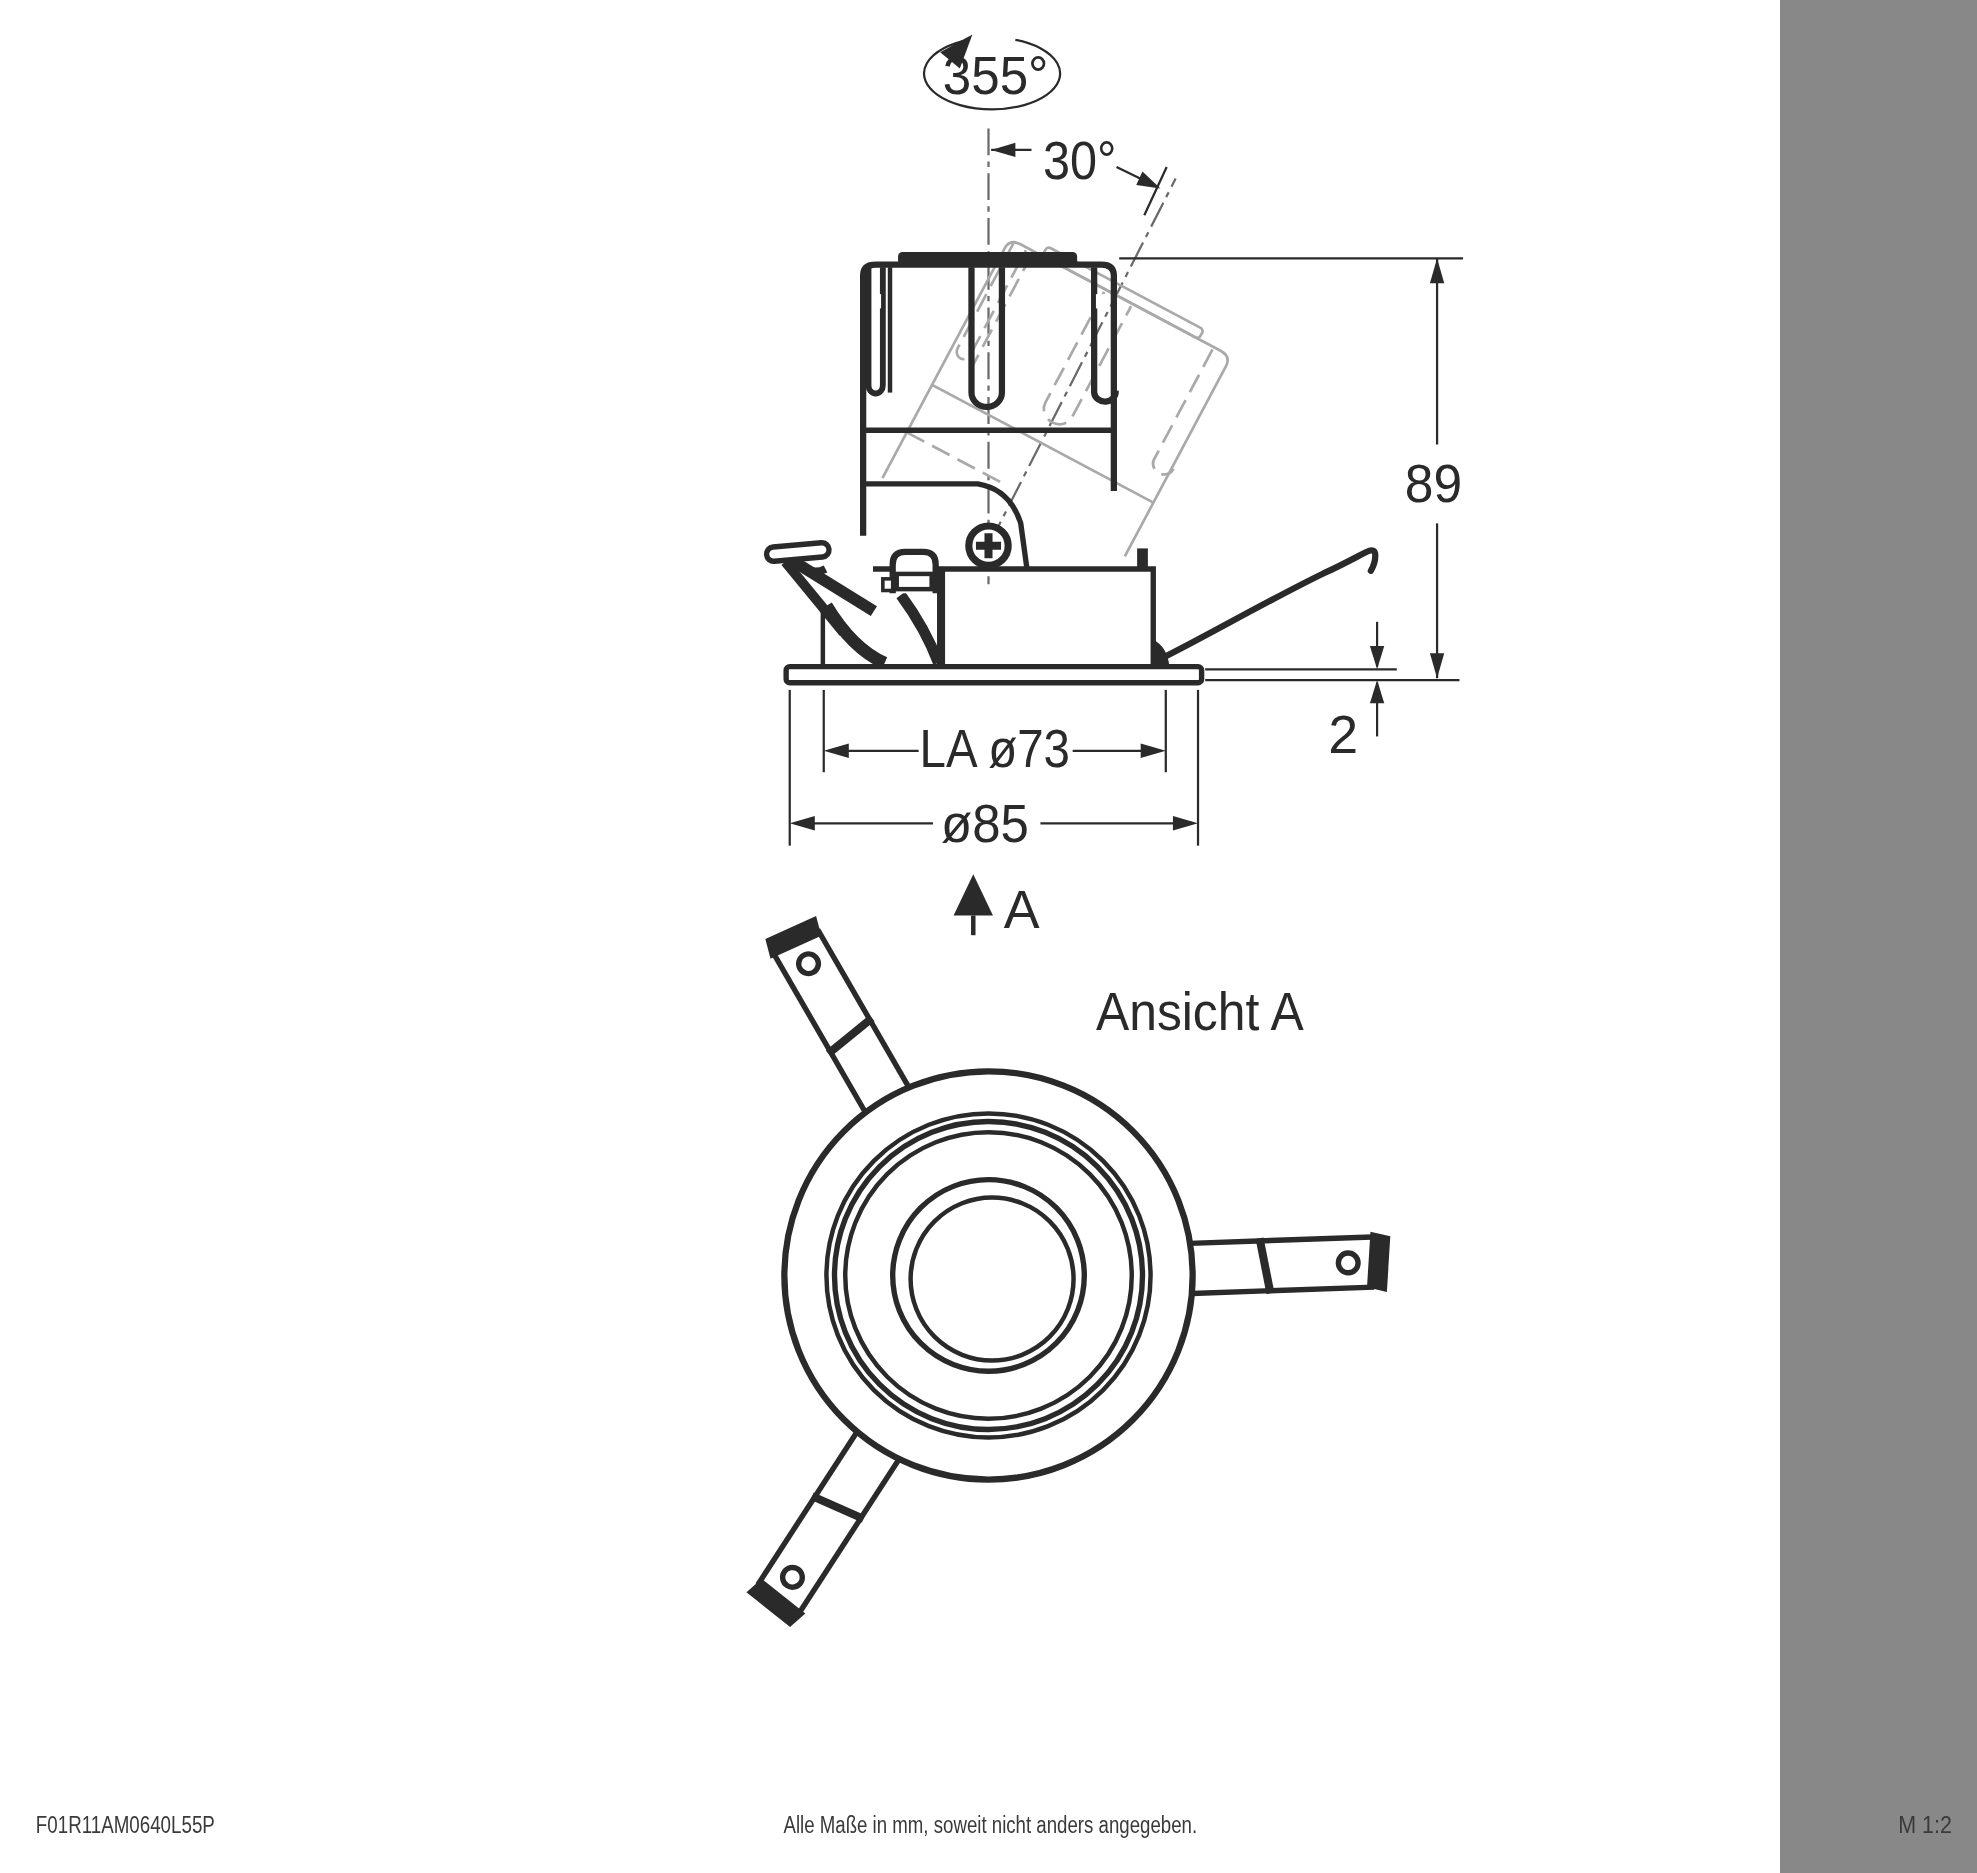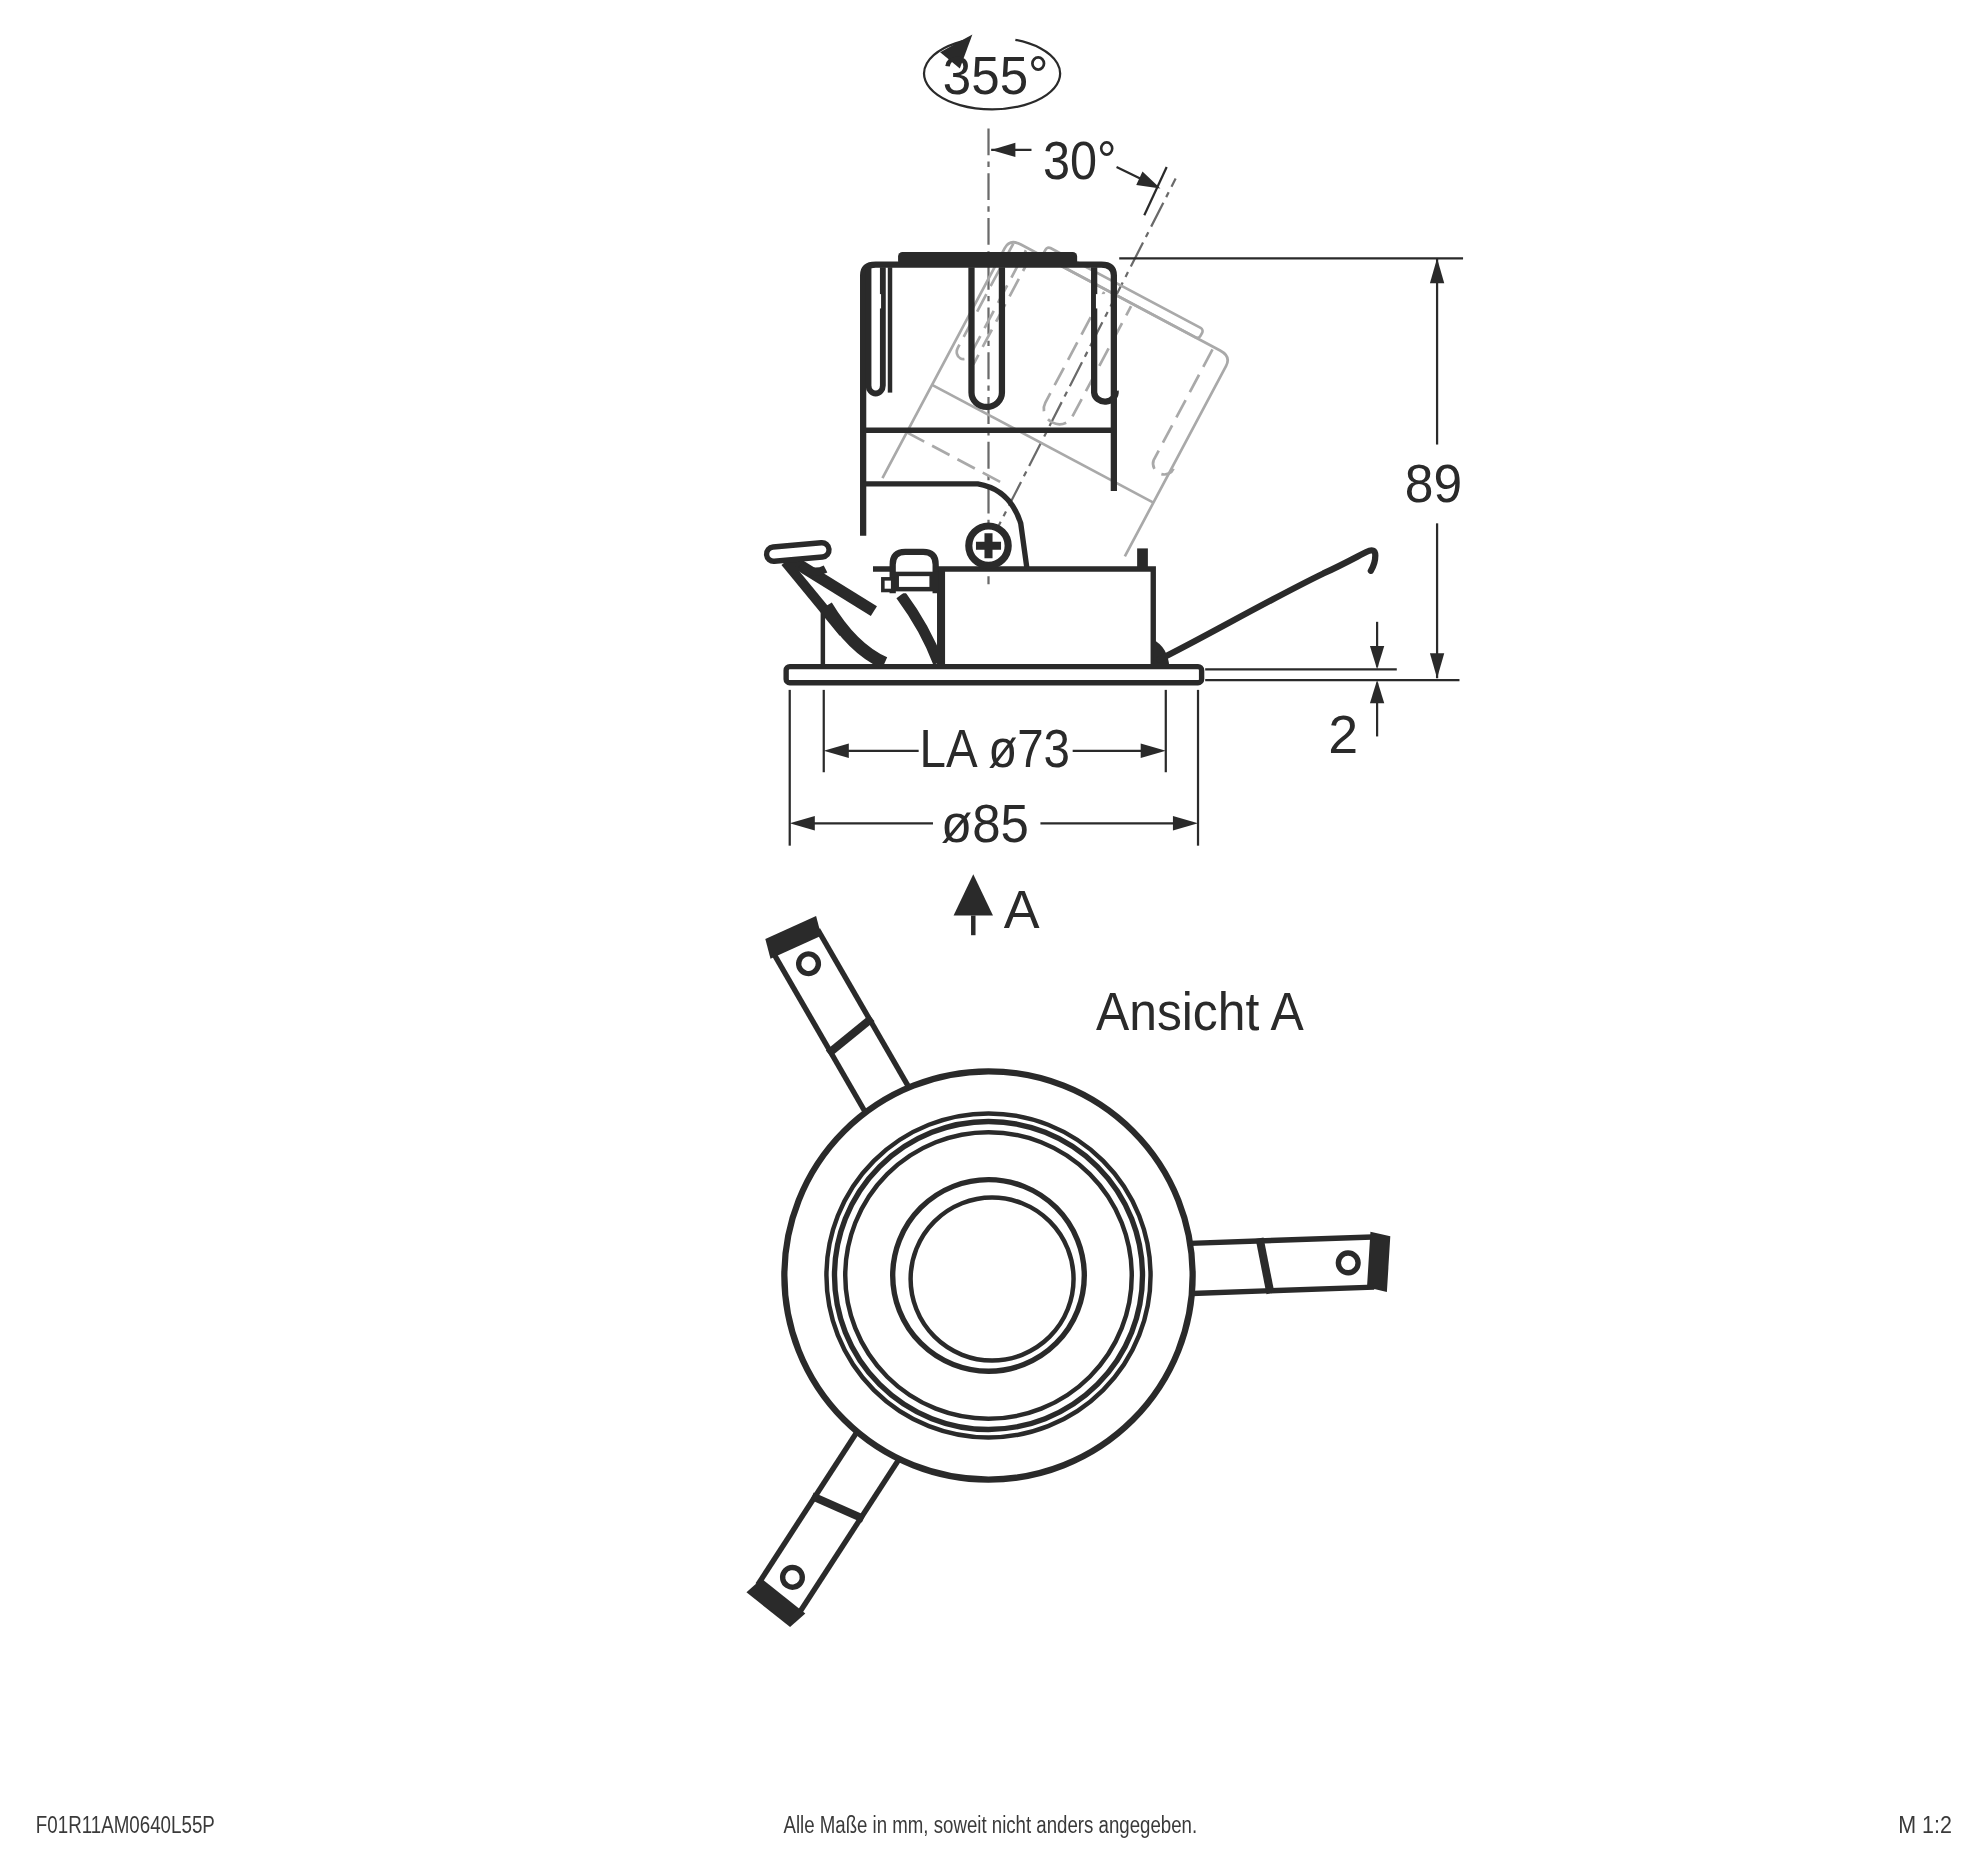--- a/index.html
+++ b/index.html
@@ -1,17 +1,17 @@
 <!DOCTYPE html>
 <html style="font-size:14.3px"><head>
 <meta charset="utf-8">
 <style>
   html,body{margin:0;padding:0;background:#888;}
   .page{
-    width:1977px;height:1874px;background:#ffffff;position:relative;
+    width:1780px;height:1874px;background:#ffffff;position:relative;
     font-family:"Liberation Sans", sans-serif;
   }
   svg{display:block;width:1977px;height:1874px;}
   text{font-family:"Liberation Sans", sans-serif;fill:#2a2a2a;}
   .dimtext{font-size:60px;}
   .foottext{font-size:26px;fill:#3a3a3a;}
   .ln{stroke:#2a2a2a;fill:none;}
   .thin{stroke-width:2.5;}
   .ctr{stroke:#6a6a6a;stroke-width:2.5;stroke-dasharray:30 7 6 7;fill:none;}
   .ghost{stroke:#a9a9a9;fill:none;stroke-width:3;}

